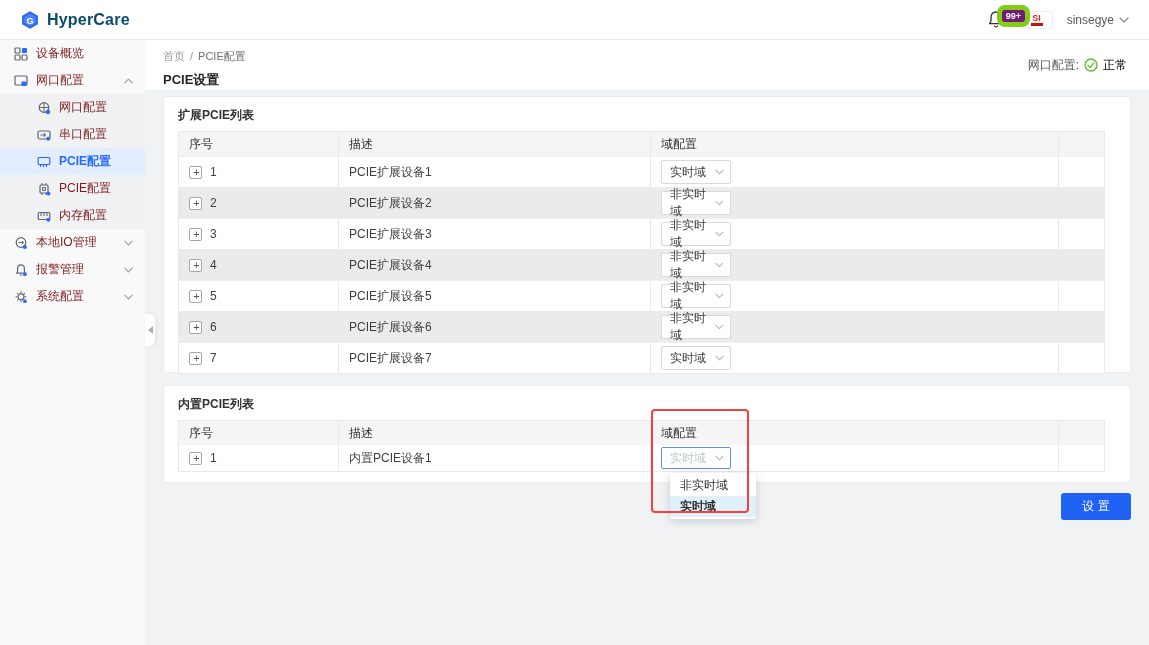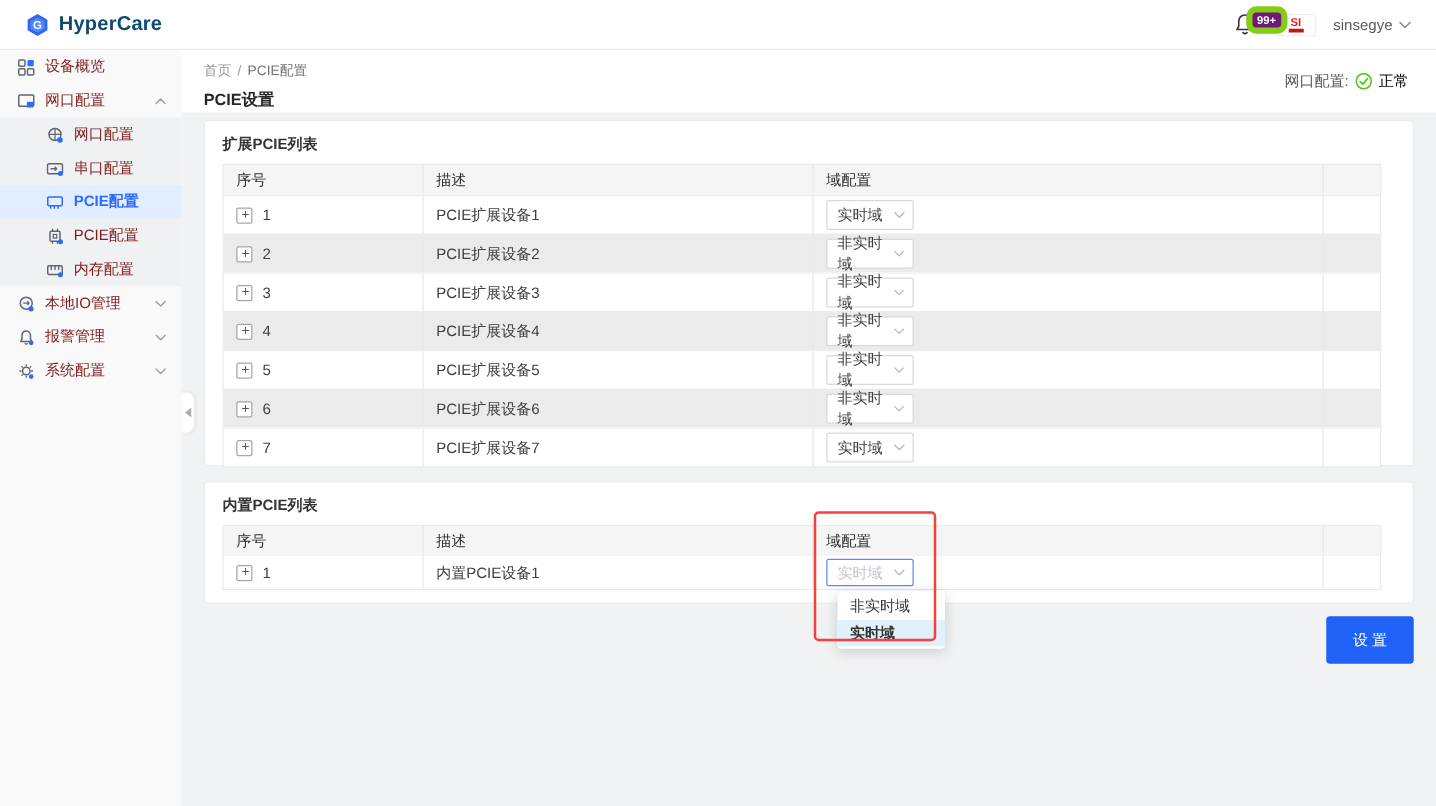--- a/index.html
+++ b/index.html
@@ -82,21 +82,21 @@
   .select-box.open { height:22px; border-color:#5b8cff; color:#c0c4cc; }
   .menu { position:absolute; top:calc(100% + 4px); left:9px; width:86px; background:#fff;
     border-radius:3px; box-shadow:0 2px 10px rgba(0,0,0,.16); padding:2px 0; z-index:30; }
   .menu-item { height:21px; line-height:21px; padding:0 10px; font-size:12px; color:#333; cursor:pointer; }
   .menu-item.selected { background:#e0f1fb; font-weight:700; }
 
   .red-box { position:absolute; left:487px; top:23px; width:98px; height:104px;
     border:2px solid #f5413d; border-radius:4px; z-index:40; pointer-events:none; }
 
   .action-row { margin:10px 18px 0 18px; display:flex; justify-content:flex-end; }
-  .btn-primary { width:70px; height:38px; background:#1f62f5; color:#fff; border:none; border-radius:3px;
+  .btn-primary { width:70px; height:27px; background:#1f62f5; color:#fff; border:none; border-radius:3px;
     font-size:12px; cursor:pointer; font-family:inherit; }
 </style>
 </head>
 <body>
 
 <svg width="0" height="0" style="position:absolute">
   <symbol id="sym-chev-down" viewBox="0 0 10 6">
       <polyline points="1,1 5,5 9,1" fill="none" stroke="currentColor" stroke-width="1.3" stroke-linecap="round" stroke-linejoin="round"></polyline>
     </symbol>
   <symbol id="sym-chev-up" viewBox="0 0 10 6">

